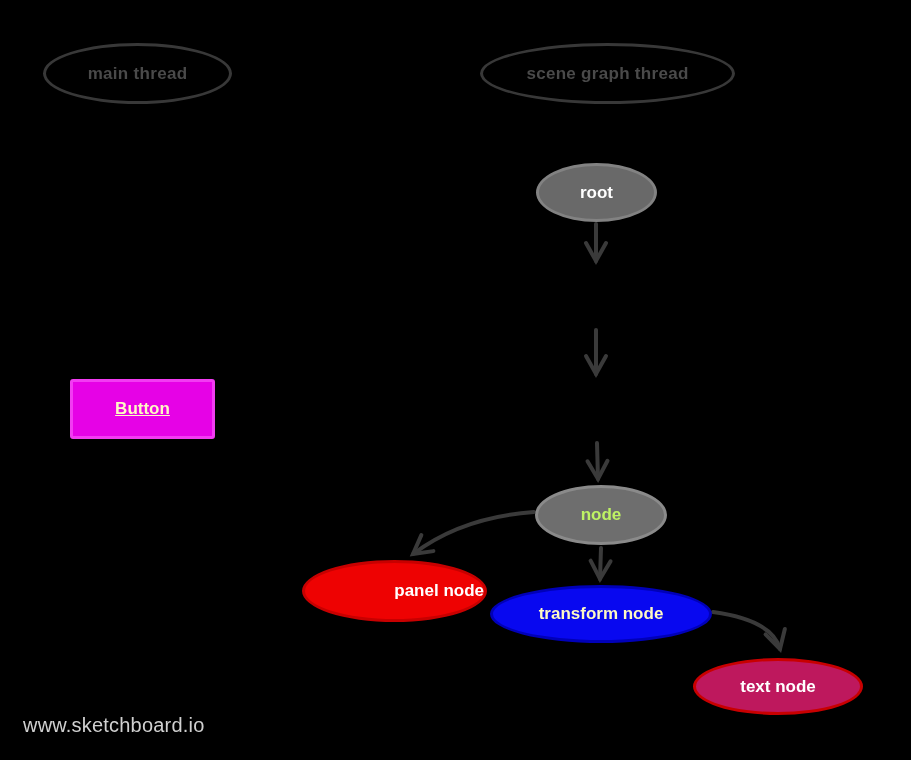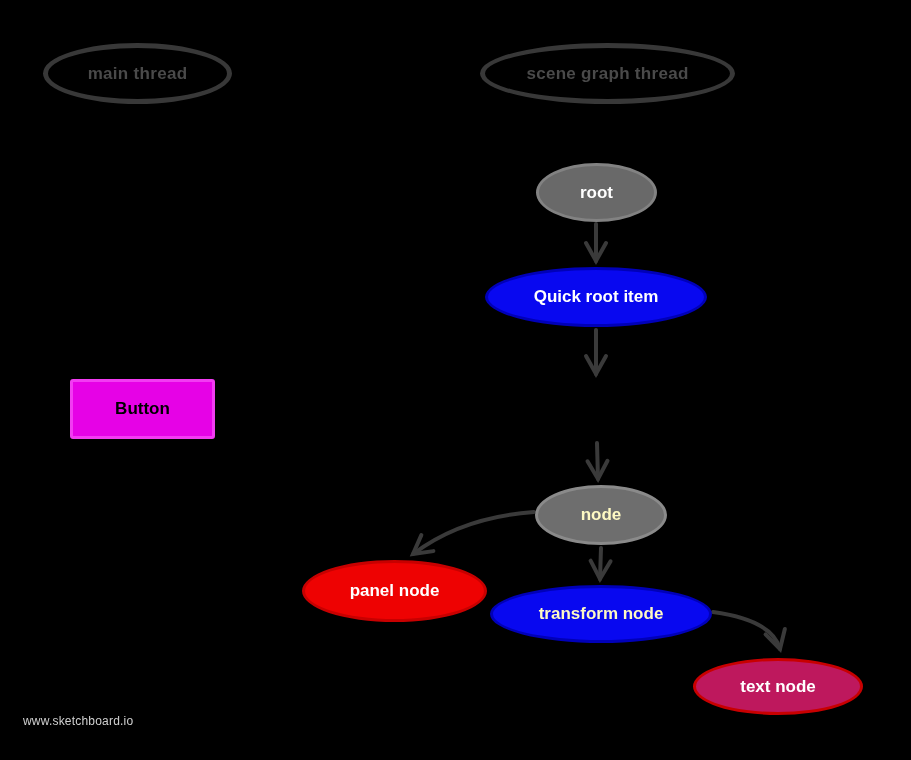--- a/index.html
+++ b/index.html
@@ -10,21 +10,21 @@
     width: 911px;
     height: 760px;
     background: #000;
     overflow: hidden;
   }
   .edges-layer { position: absolute; left: 0; top: 0; }
   .edge { stroke: #3a3a3a; stroke-width: 4; fill: none; stroke-linecap: round; }
 
   .lane {
     position: absolute;
-    border: 5px solid #14b8a6;
+    border: 3px solid #14b8a6;
     border-radius: 50%;
     background: transparent;
     display: flex; align-items: center; justify-content: center;
     font-weight: bold; font-size: 17px; color: #4a4a4a;
     letter-spacing: 0.3px;
   }
   #lane-main  { left: 43px;  top: 43px; width: 189px; height: 61px; }
   #lane-scene { left: 480px; top: 43px; width: 255px; height: 61px; }
 
   .node {
@@ -42,21 +42,21 @@
   #n-buttonnode{ left: 502px; top: 380px; width: 190px; height: 60px; }
   #n-node      { left: 535px; top: 485px; width: 132px; height: 60px; }
   #n-panel     { left: 302px; top: 560px; width: 185px; height: 62px; }
   #n-transform { left: 490px; top: 585px; width: 222px; height: 58px; }
   #n-text      { left: 693px; top: 658px; width: 170px; height: 57px; }
   #n-button    { left: 70px;  top: 379px; width: 145px; height: 60px; }
 
   .watermark {
     position: absolute;
     left: 23px; top: 714px;
-    font-size: 12px;
+    font-size: 20px;
     color: #d0d0d0;
     letter-spacing: 0.2px;
   }
 </style>
 </head>
 <body>
 
 <div class="canvas">
 
   <svg class="edges-layer" width="911" height="760" viewBox="0 0 911 760">
@@ -78,40 +78,37 @@
   </div>
 
   <div class="lane" id="lane-scene" style="border-color: rgb(56, 56, 56); color: rgb(74, 74, 74);">
     <span>scene graph thread</span>
   </div>
 
   <div class="node ellipse" id="n-root" style="background: rgb(105, 105, 105); border-color: rgb(130, 130, 130); color: rgb(255, 255, 255); align-items: center;">
     <span>root</span>
   </div>
 
-  <div class="node ellipse" id="n-quick" style="background: rgb(8, 8, 240); border-color: rgb(0, 0, 184); color: rgb(255, 255, 255);">
-    <span>Quick root item</span>
-  </div>
 
 
-  <div class="node ellipse" id="n-node" style="background: rgb(110, 110, 110); border-color: rgb(138, 138, 138); color: #fef9c3; text-align: center;">
+  <div class="node ellipse" id="n-node" style="background: rgb(110, 110, 110); border-color: rgb(138, 138, 138); color: #bef264; text-align: center;">
     <span>node</span>
   </div>
 
-  <div class="node ellipse" id="n-panel" style="background: rgb(238, 2, 2); border-color: rgb(200, 0, 0); color: rgb(255, 255, 255);">
+  <div class="node ellipse" id="n-panel" style="background: rgb(238, 2, 2); border-color: rgb(200, 0, 0); color: rgb(255, 255, 255); justify-content: flex-end;">
     <span>panel node</span>
   </div>
 
   <div class="node ellipse" id="n-transform" style="background: rgb(8, 8, 240); border-color: rgb(0, 0, 184); color: #fef9c3;">
     <span>transform node</span>
   </div>
 
   <div class="node ellipse" id="n-text" style="background: #be185d; border-color: rgb(200, 0, 0); color: rgb(255, 255, 255);">
     <span>text node</span>
   </div>
 
-  <div class="node rect" id="n-button" style="background: rgb(230, 2, 230); border-color: rgb(242, 60, 242); color: #000000;">
+  <div class="node rect" id="n-button" style="background: rgb(230, 2, 230); border-color: rgb(242, 60, 242); color: #fef9c3; text-decoration: underline;">
     <span>Button</span>
   </div>
 
   <div class="watermark" style="color: rgb(208, 208, 208);">www.sketchboard.io</div>
 
 </div>
 
 </body></html>

